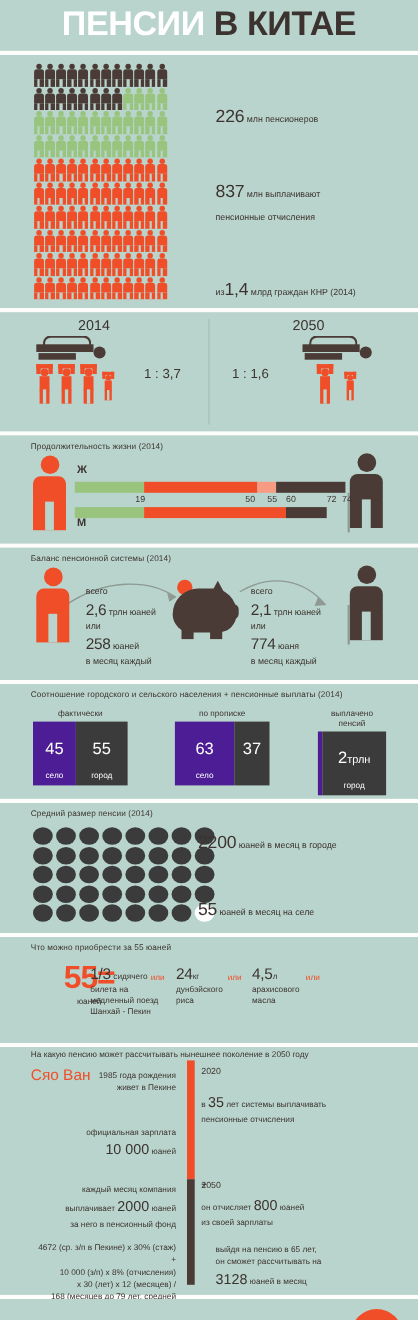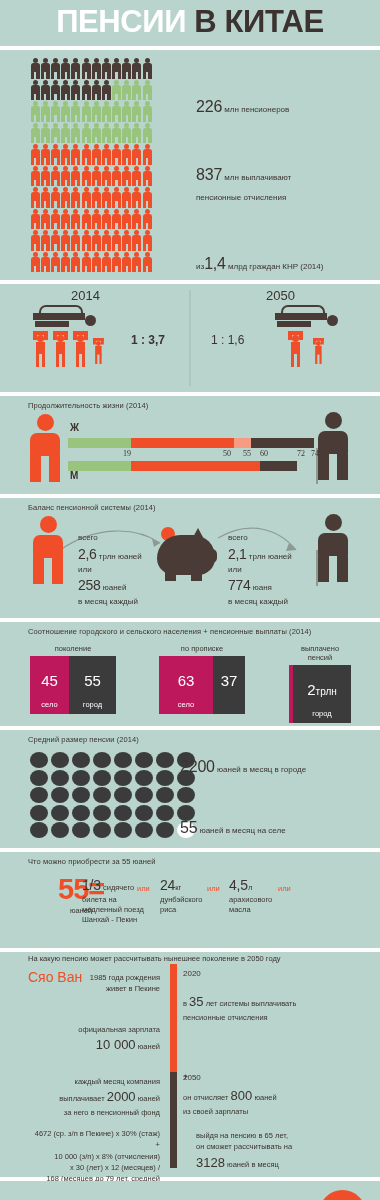--- a/index.html
+++ b/index.html
@@ -130,21 +130,21 @@
   .bal-txt { position: absolute; font-size: 8px; color: #3c3330; line-height: 1.45; }
   .bal-txt .num { font-size: 14px; letter-spacing: -.3px; }
   .arrowsvg { position: absolute; left: 0; top: 0; }
 
   
   .ur { height: 104px; position: relative; }
   .ur-col { position: absolute; top: 22px; }
   .ur-cap { font-size: 7.5px; color: #3c3330; text-align: center; margin-bottom: 3px; }
   .ur-bar { display: flex; height: 58px; }
   .ur-seg { position: relative; }
-  .seg-red  { background: #be185d; }
+  .seg-red  { background: #4c1d95; }
   .seg-dark { background: #3b3b3b; }
   .seg-val { position: absolute; left: 0; right: 0; top: 16px; text-align: center; color: #fff; font-size: 15px; }
   .seg-lab { position: absolute; left: 0; right: 0; bottom: 5px; text-align: center; color: #fff; font-size: 7.5px; }
   .seg-val .unit { font-size: 10px; }
 
   
   .avg { height: 118px; position: relative; }
   .dots { position: absolute; left: 30px; top: 22px; display: grid; grid-template-columns: repeat(8, 21px); grid-auto-rows: 17.5px; }
   .dot { width: 18px; height: 16px; border-radius: 50%; background: #3b3b3b; }
   .dot.w { background: #ffffff; }
@@ -855,21 +855,21 @@
     </div>
     <div class="lift small" style="left:93px; top:54px;">
       <div class="arm"></div>
         <div class="armL"></div>
         <div class="armR"></div>
         <div class="hd"></div>
         <div class="tr"></div>
         <div class="lg"></div>
     </div>
 
-    <div class="rv" style="left:131px;font-weight:bold;">1 : 3,7</div>
+    <div class="rv" style="left:131px;">1 : 3,7</div>
     <div class="rv" style="left:211px;">1 : 1,6</div>
 
     <div class="lying" style="left:275px; top:20px;">
       <div class="blanket"></div>
         <div class="body"></div>
         <div class="body2"></div>
         <div class="head"></div>
     </div>
     <div class="lift" style="left:288px; top:47px;">
       <div class="arm"></div>
@@ -908,21 +908,21 @@
 
     <div class="mf" style="left:70px; top:26px;">Ж</div>
     <div class="mf" style="left:70px; top:74px;">М</div>
 
     <div class="barrow" style="left:68px; top:42px; width:246px;">
       <span class="g1" style="width:63px"></span>
       <span class="g2" style="width:103px"></span>
       <span class="g3" style="width:17px"></span>
       <span class="g4" style="width:63px"></span>
     </div>
-    <div class="ticks" style="left:68px; top:53px; width:252px; height:15px;font-family:Liberation Serif, serif;">
+    <div class="ticks" style="left:68px; top:53px; width:252px; height:15px;">
       <span style="left:55px">19</span>
       <span style="left:155px">50</span>
       <span style="left:175px">55</span>
       <span style="left:192px">60</span>
       <span style="left:229px">72</span>
       <span style="left:243px">74</span>
     </div>
 
     <div class="barrow" style="left:68px; top:65px; width:229px;">
       <span class="g1" style="width:63px"></span>
@@ -983,21 +983,21 @@
         <span>юаня</span></div>
       <div>в месяц каждый</div>
     </div>
   </div>
   <div class="sep"></div>
 
   <div class="ur band">
     <div class="sec-title">Соотношение городского и сельского населения + пенсионные выплаты (2014)</div>
 
     <div class="ur-col" style="left:30px; width:86px;">
-      <div class="ur-cap">поколение</div>
+      <div class="ur-cap">фактически</div>
       <div class="ur-bar">
         <div class="ur-seg seg-red" style="width:39px">
           <div class="seg-val">45</div>
           <div class="seg-lab">село</div>
         </div>
         <div class="ur-seg seg-dark" style="width:47px">
           <div class="seg-val">55</div>
           <div class="seg-lab">город</div>
         </div>
       </div>

